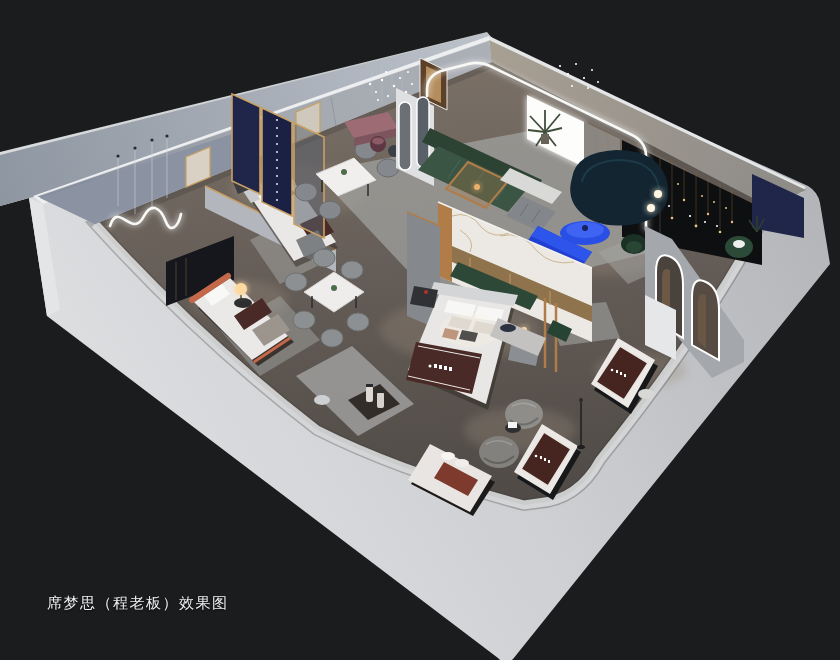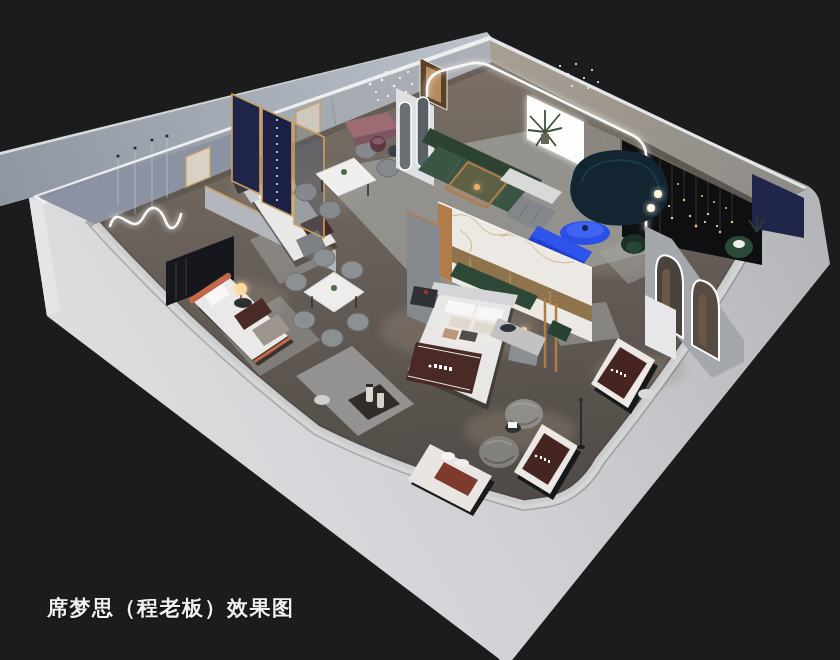--- a/index.html
+++ b/index.html
@@ -1,20 +1,20 @@
 <!DOCTYPE html>
 <html><head>
 <meta charset="utf-8">
 <style>
   html,body{margin:0;padding:0;background:#1b1c1e;}
   .stage{position:relative;width:840px;height:660px;overflow:hidden;background:#1b1c1e;
          font-family:"Liberation Sans","DejaVu Sans",sans-serif;}
   svg{display:block;}
-  .caption{position:absolute;left:47px;top:594px;font-size:21px;letter-spacing:1.5px;
-           color:#f0f0f0;font-weight:700;text-shadow:0 1px 2px rgba(0,0,0,.6);}
+  .caption{position:absolute;left:47px;top:594px;font-size:15px;letter-spacing:1.5px;
+           color:#f0f0f0;font-weight:400;text-shadow:0 1px 2px rgba(0,0,0,.6);}
   .seam{stroke:#7e828a;stroke-width:1;opacity:.5;}
   .vein{stroke:#b99a62;stroke-width:1;fill:none;opacity:.65;}
   .cord{stroke:#cfd4da;stroke-width:1;opacity:.55;}
   .legline{stroke:#2c2c2e;stroke-width:1.5;}
   .chair{fill:#85888c;stroke:#696c70;stroke-width:1;}
   .chair2{fill:#8d9092;stroke:#6e7173;stroke-width:1;}
 </style>
 </head>
 <body>
 

